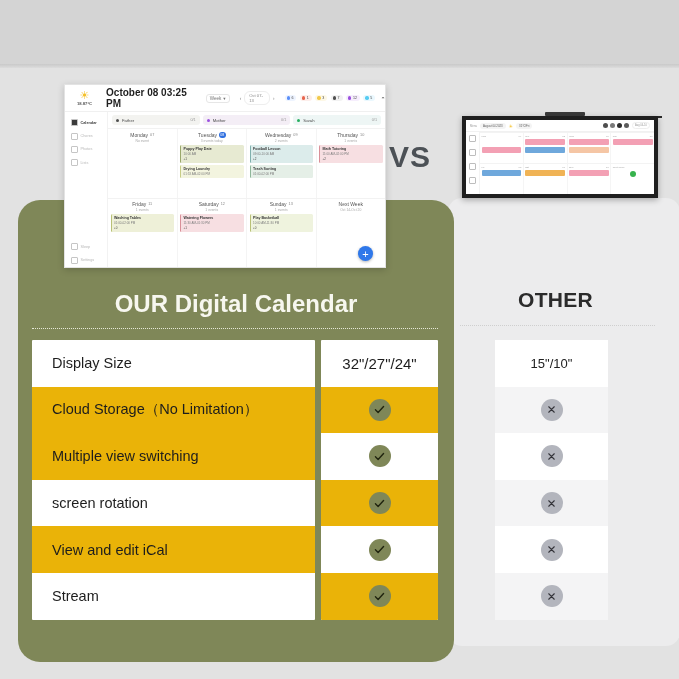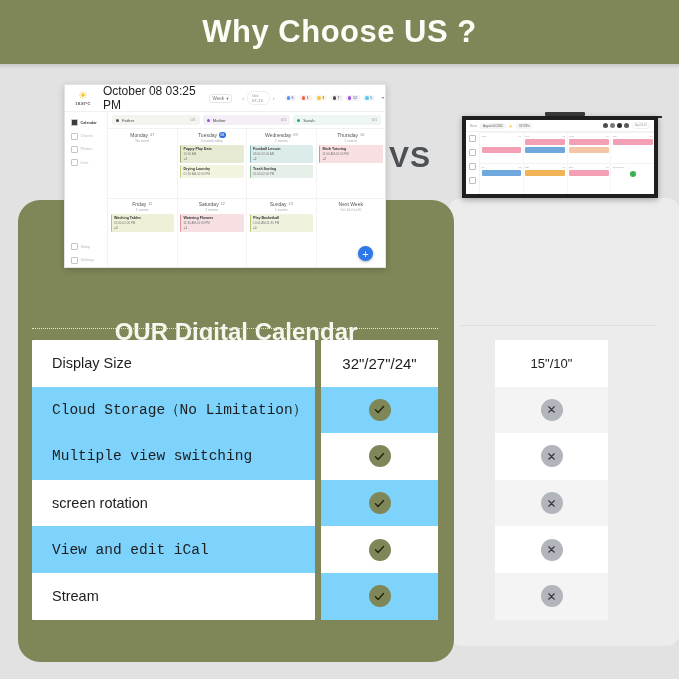--- a/index.html
+++ b/index.html
@@ -54,42 +54,42 @@
   }
   .other-table .cell.alt{background:#f4f4f5;}
 
   
   .our-panel{
     position:absolute;left:18px;top:200px;width:436px;height:462px;
     background:#7f8758;border-radius:22px;
   }
   .our-title{
     position:absolute;left:18px;top:290px;width:436px;
-    text-align:center;color:#f7f7ef;font-size:24px;font-weight:bold;margin-top:28px;
+    text-align:center;color:#f7f7ef;font-size:24px;font-weight:bold;
   }
   .our-divider{
     position:absolute;left:32px;top:328px;width:406px;height:0;
     border-top:1px dotted #e6e8d8;
   }
   .our-table{
     position:absolute;left:32px;top:340px;width:406px;height:280px;
     display:flex;
   }
   .col-feature{
     width:283px;background:#fff;overflow:hidden;border-radius:1px;
   }
   .col-gutter{width:6px;}
   .col-check{
     width:117px;background:#fff;overflow:hidden;border-radius:1px;
   }
   .row{
     height:46.6px;display:flex;align-items:center;
     font-size:14.5px;color:#1d1d1d;text-align:right;
   }
-  .row.alt{background:#7dd3fc;font-family:Liberation Mono, monospace;}
+  .row.alt{background:#eab308;}
   .row.feat{padding-left:20px;}
   .row.mid{justify-content:center;}
   .size-txt{font-size:15px;color:#1d1d1d;}
 
   
   .badge{
     width:22px;height:22px;border-radius:50%;
     display:flex;align-items:center;justify-content:center;
     font-size:13px;line-height:1;
   }
@@ -109,21 +109,21 @@
     background:#fff;border:1px solid #e3e3e3;
     box-shadow:0 2px 7px rgba(0,0,0,.18);
     overflow:hidden;
   }
   .cal{position:absolute;left:0;top:0;width:320px;height:182px;background:#fff;
        display:flex;flex-direction:column;}
   .cal-top{height:26px;display:flex;align-items:center;border-bottom:1px solid #f0f0f0;}
   .wx{width:42px;display:flex;flex-direction:column;align-items:center;justify-content:center;}
   .wx-sun{font-size:11px;line-height:10px;color:#f5c026;}
   .wx-temp{font-size:4.2px;color:#555;font-weight:bold;margin-top:1px;}
-  .cal-date{font-size:12px;font-weight:normal;color:#1f1f1f;margin-left:2px;}
+  .cal-date{font-size:10px;font-weight:bold;color:#1f1f1f;margin-left:2px;}
   .cal-view{
     font-size:4.6px;color:#777;margin-left:8px;border:1px solid #e6e6e6;
     border-radius:3px;padding:1px 3px;display:flex;align-items:center;gap:2px;
   }
   .cal-nav{display:flex;align-items:center;gap:3px;margin-left:10px;font-size:4.6px;color:#888;}
   .cal-range{font-size:4.2px;color:#888;border:1px solid #eee;border-radius:6px;padding:1px 4px;}
   .dots{display:flex;align-items:center;gap:3.5px;margin-left:10px;}
   .dot-pill{
     display:flex;align-items:center;gap:1.5px;border-radius:6px;
     padding:1px 3px 1px 2px;font-size:3.6px;color:#4a4a4a;
@@ -206,26 +206,24 @@
   .s-ev{border-radius:1px;height:6px;margin-top:1.5px;}
   .s-fab{width:6px;height:6px;border-radius:50%;background:#37b24d;margin:2px auto 0;}
 </style>
 </head>
 <body>
 
 <div id="stage">
 
   <div class="page-bg"></div>
 
-  <div class="banner">
-    <div class="banner-title">Why Choose US ?</div>
-  </div>
   <div class="banner-shadow"></div>
 
   <div class="other-panel"></div>
+  <div class="other-title">OTHER</div>
   <div class="other-divider"></div>
   <div class="other-table" id="other-table">
       <div class="cell">
         <span>15"/10"</span>
       </div>
       <div class="cell alt">
         <span class="badge badge-no">
           <svg width="11" height="11" viewBox="0 0 16 16">
             <path d="M4 4 L12 12 M12 4 L4 12" fill="none" stroke="#34343a" stroke-width="1.6" stroke-linecap="round"></path>
           </svg>

